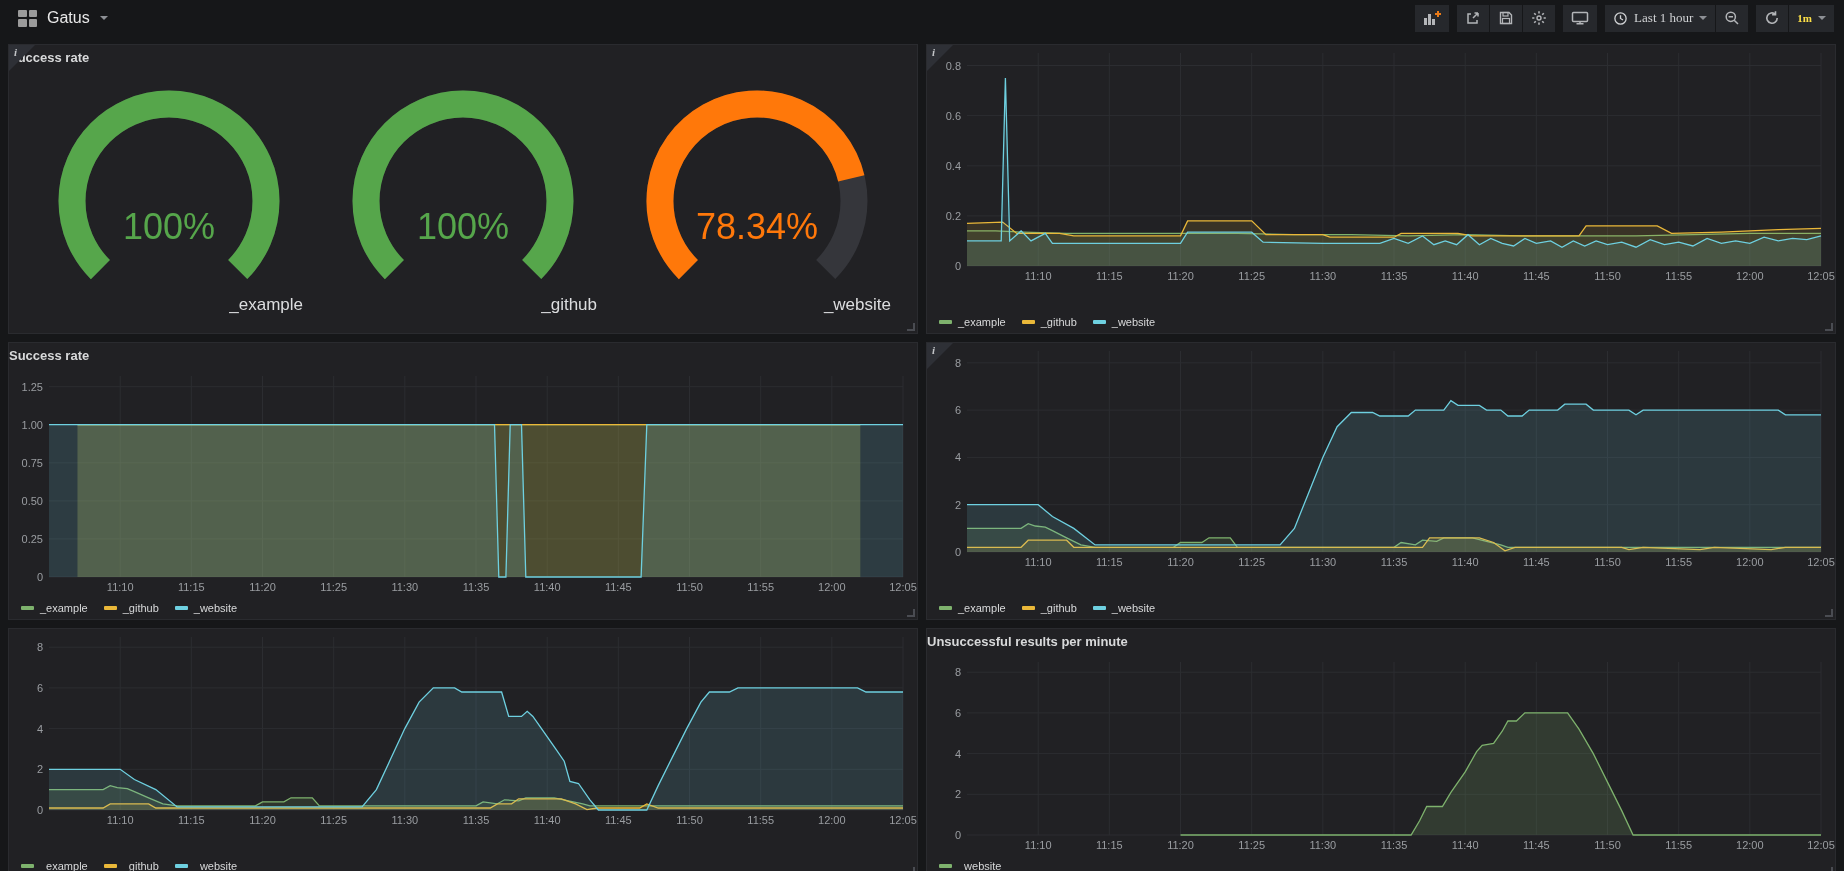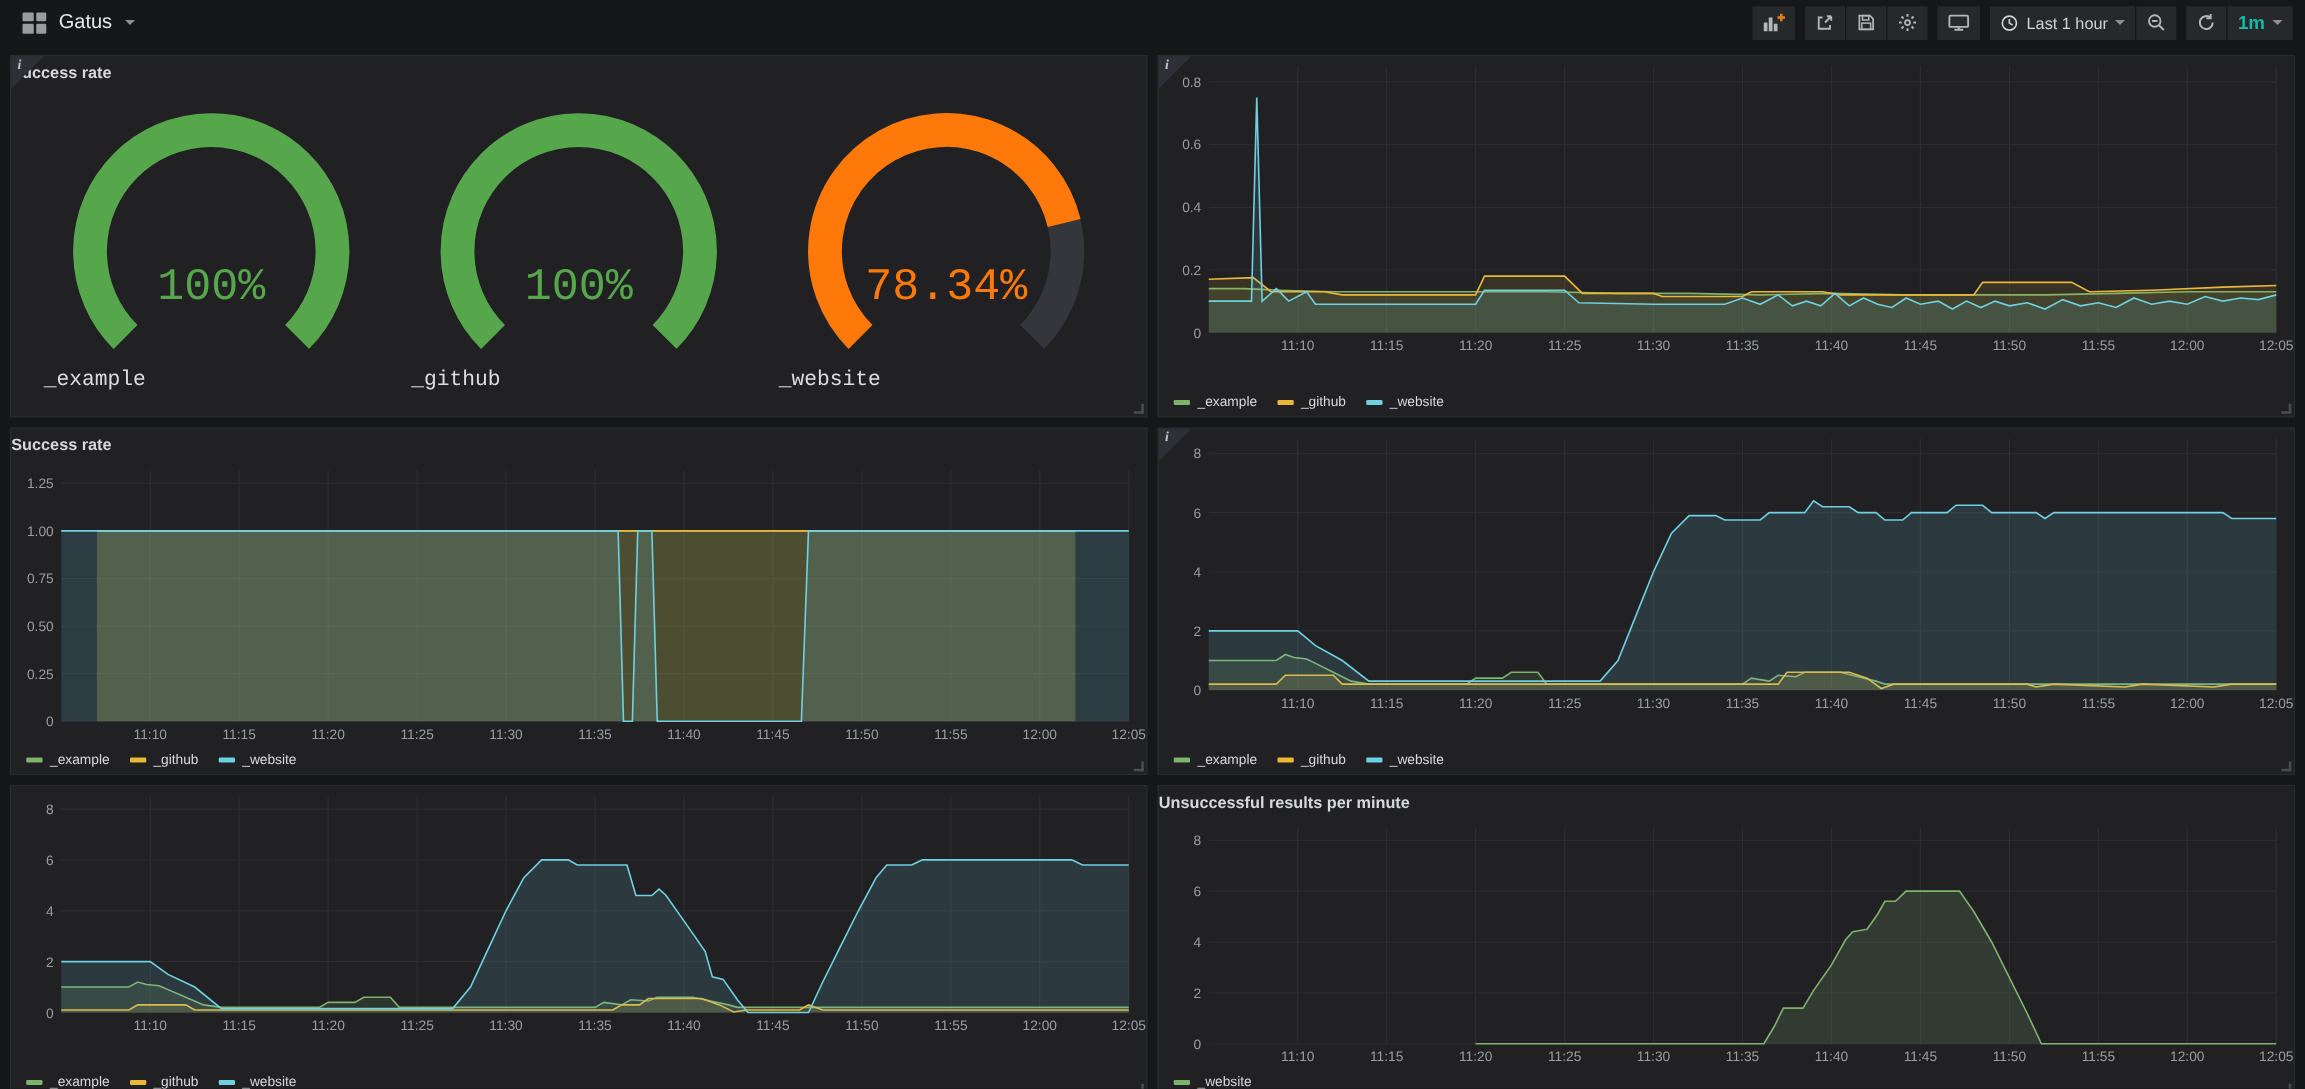--- a/index.html
+++ b/index.html
@@ -9,42 +9,42 @@
     background:#161719; color:#d8d9da;
     font-family:"Liberation Sans", sans-serif;
   }
   
   .navbar { height:36px; display:flex; align-items:center; justify-content:space-between; padding:0 10px; background:#161719; }
   .nav-left { display:flex; align-items:center; gap:10px; padding-left:8px; }
   .grid-icon { width:19px; height:17px; display:grid; grid-template-columns:1fr 1fr; grid-template-rows:1fr 1fr; gap:2px; cursor:pointer; }
   .grid-icon span { background:#9b9b9b; border-radius:1px; }
   .nav-title { font-size:16px; color:#e8e8e8; cursor:pointer; }
   .caret { width:0; height:0; border-left:4px solid transparent; border-right:4px solid transparent; border-top:4px solid #8d9095; display:inline-block; }
-  .nav-right { display:flex; align-items:center; gap:8px; }
+  .nav-right { display:flex; align-items:center; gap:8px;font-family:Liberation Serif, serif; }
   .nav-group { display:flex; gap:1px; }
   .nav-btn { height:27px; min-width:30px; background:#26282c; display:flex; align-items:center; justify-content:center; gap:6px; padding:0 8px; cursor:pointer; color:#b3b5b8; font-size:13px; }
   .nav-btn svg { display:block; }
-  .interval-text { color:#14b8a6; font-weight:700; font-size:15px;text-align:center; }
+  .interval-text { color:#fde047; font-weight:700; font-size:11px;text-align:center; }
   .range-text { color:#d0d2d4; font-size:13px; }
   
   .dash { padding:8px; display:grid; grid-template-columns:1fr 1fr; grid-template-rows:290px 278px 250px; gap:8px; }
   .panel { position:relative; background:#212124; border:1px solid #2a2b2f; display:flex; flex-direction:column; }
   .panel-title { height:25px; line-height:25px; text-align:left; font-size:13px; font-weight:700; color:#d8d9da; cursor:pointer; flex:0 0 auto; }
   .chart { flex:1 1 auto; position:relative; overflow:hidden; }
   .legend { height:22px; flex:0 0 auto; display:flex; align-items:center; gap:16px; padding:0 12px; font-size:11px; color:#d8d9da; }
   .legend-item { display:flex; align-items:center; cursor:pointer; }
   .legend-item .sw { width:13px; height:4px; border-radius:1px; display:inline-block; margin-right:6px; }
   
   .corner-info { position:absolute; top:0; left:0; width:0; height:0; border-top:26px solid #2e3036; border-right:26px solid transparent; cursor:pointer; z-index:2; }
   .corner-info .i-glyph { position:absolute; top:-25px; left:5px; font-size:11px; font-style:italic; font-weight:700; color:#c3c5c8; font-family:"Liberation Serif", serif; }
   
   .resize-handle { position:absolute; right:2px; bottom:2px; width:8px; height:8px; border-right:2px solid #4a4c52; border-bottom:2px solid #4a4c52; cursor:nwse-resize; }
   
   .gauges { flex:1 1 auto; display:flex; align-items:center; justify-content:space-evenly; }
-  .gauge { display:flex; flex-direction:column; align-items:flex-start;font-family:Liberation Mono, monospace; }
+  .gauge { display:flex; flex-direction:column; align-items:flex-end; }
   .gauge-label { font-size:17px; color:#dcdddf; margin-top:0px; }
 </style>
 </head>
 <body>
 
 <div class="navbar">
   <div class="nav-left">
     <div class="grid-icon">
         <span></span>
         <span></span>

